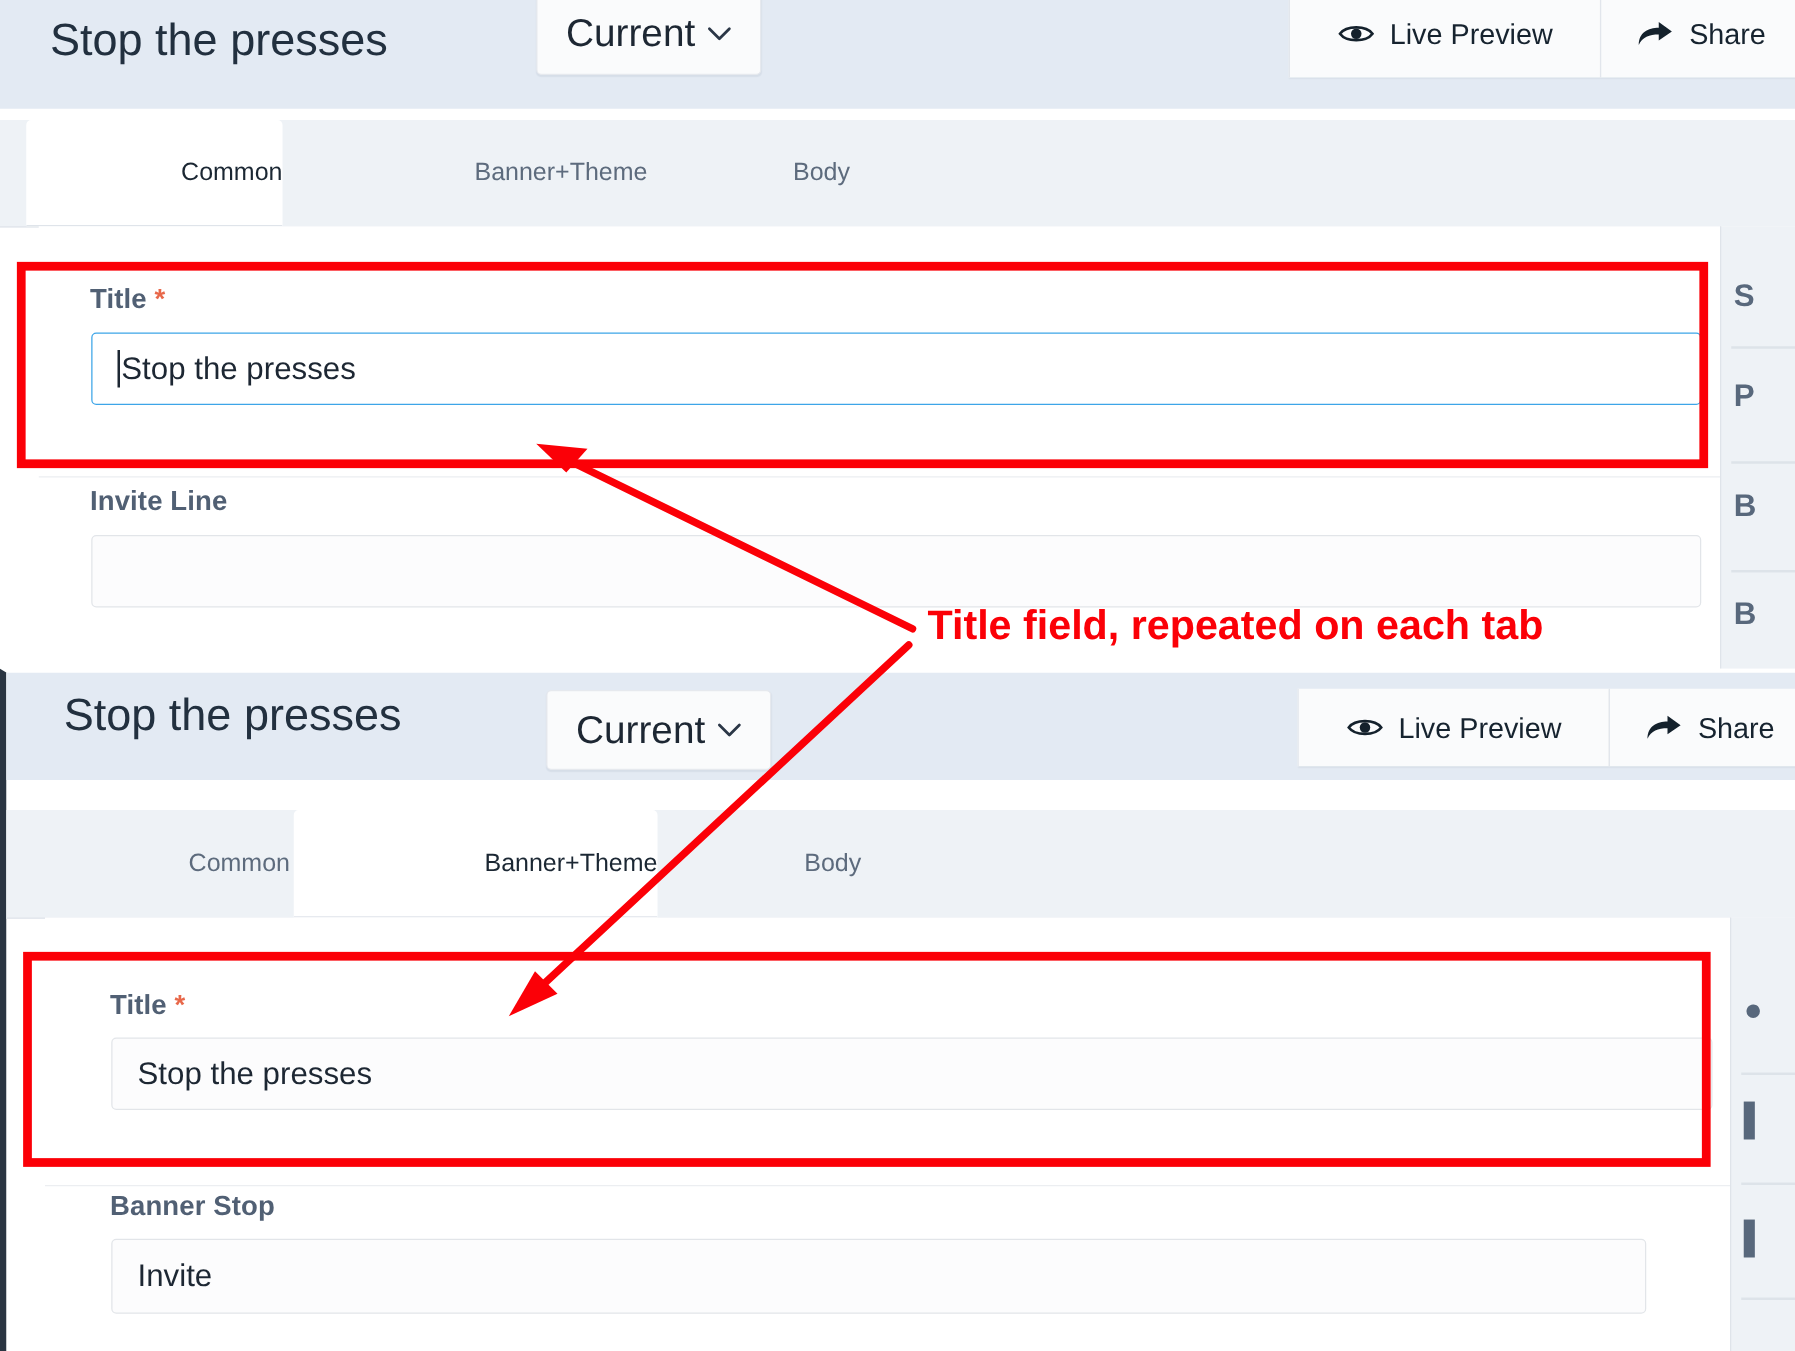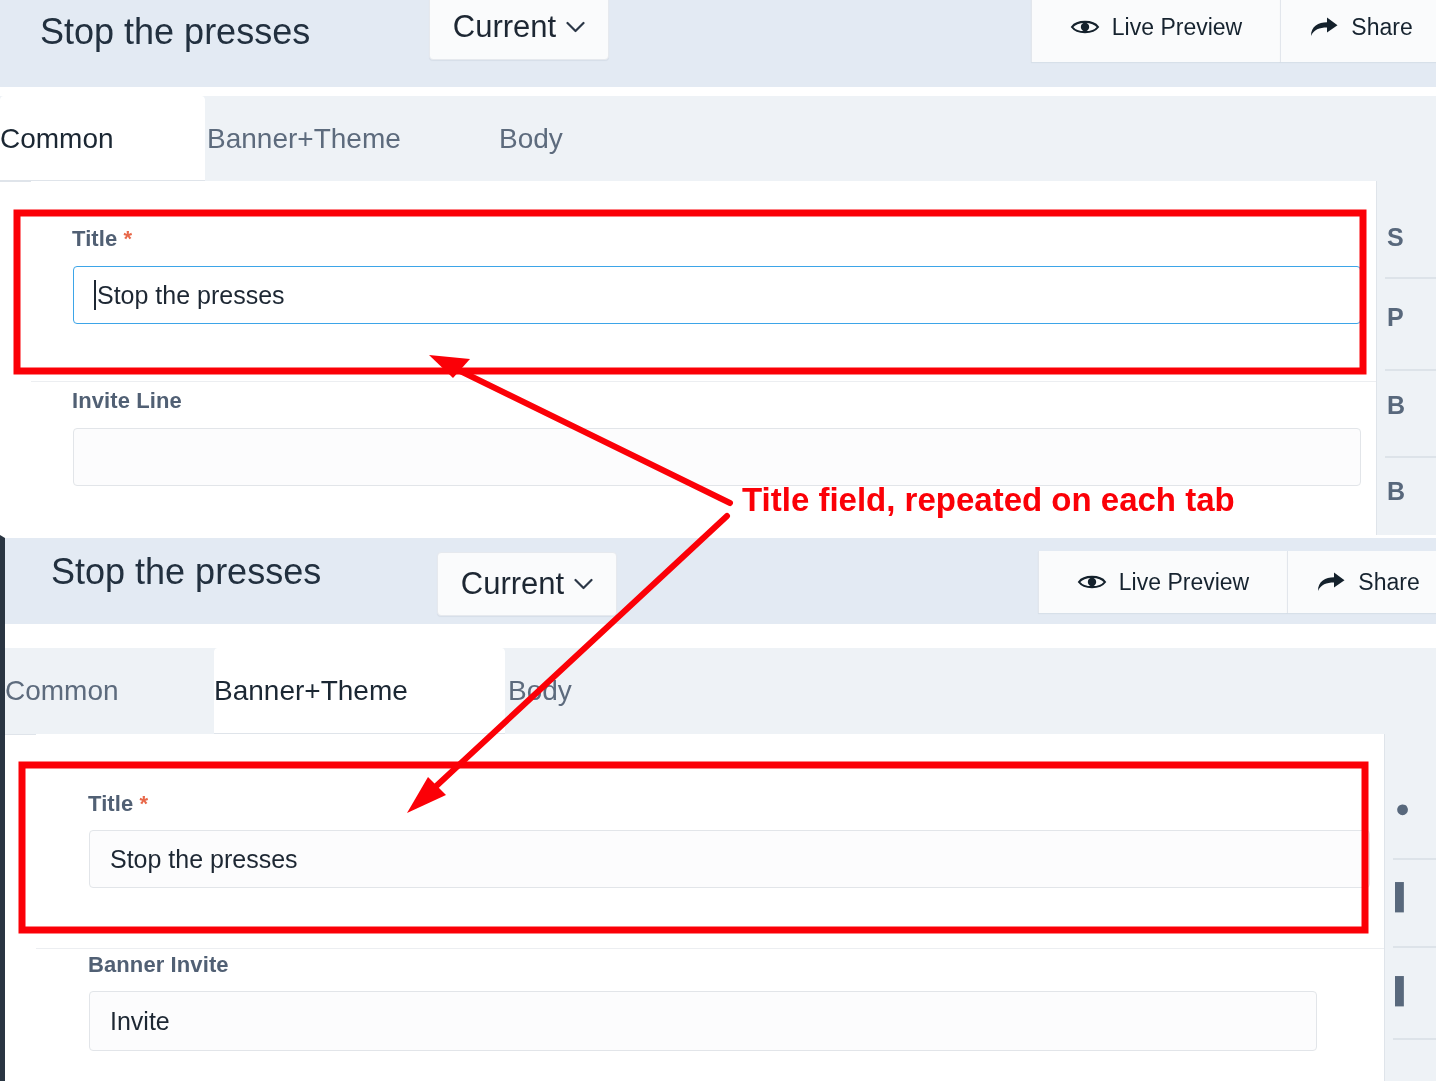--- a/index.html
+++ b/index.html
@@ -49,25 +49,26 @@
   }
 
   
   .tabstrip{
     position:absolute;left:0;right:0;
     background:#eef2f6;
     border-bottom:1px solid #dfe4ea;
     display:flex;align-items:flex-end;
   }
   .tab{
-    display:flex;align-items:center;justify-content:flex-start;
-    font-size:28px;color:#5d6b7d;
+    display:flex;align-items:center;justify-content:flex-end;
+    font-size:20px;color:#5d6b7d;
     background:transparent;
     box-sizing:border-box;
     white-space:nowrap;
+    margin-left:21px;
   }
   .tab.active{
     background:#ffffff;color:#1b2733;
     border-top-left-radius:4px;border-top-right-radius:4px;
     box-shadow:0 -1px 0 #dfe4ea inset;
   }
 
   
   .form-body{position:absolute;left:0;right:0;background:#ffffff;margin-left:31px;}
   .field{position:absolute;left:0;right:0;}
@@ -267,21 +268,21 @@
           <span>Title</span>
           <span class="req">*</span>
         </div>
         <div class="input" style="position:absolute;left:53px;top:39px;width:1281px;height:58px;">
           <span>Stop the presses</span>
         </div>
       </div>
       <div class="hr" style="top:214px;"></div>
 
       <div class="field" style="top:218px;">
-        <div class="field-label" style="position:absolute;left:52px;top:0px;">Banner Invite</div>
+        <div class="field-label" style="position:absolute;left:52px;top:0px;">Banner Stop</div>
         <div class="input" style="position:absolute;left:53px;top:39px;width:1228px;height:60px;">
           <span>Invite</span>
         </div>
       </div>
     </div>
 
     <div class="right-rail" style="left:1379px;width:57px;top:196px;bottom:0;">
       <div class="rail-item" style="top:60px;">●</div>
       <div class="rail-div" style="top:124px;"></div>
       <div class="rail-item" style="top:148px;">▌</div>

